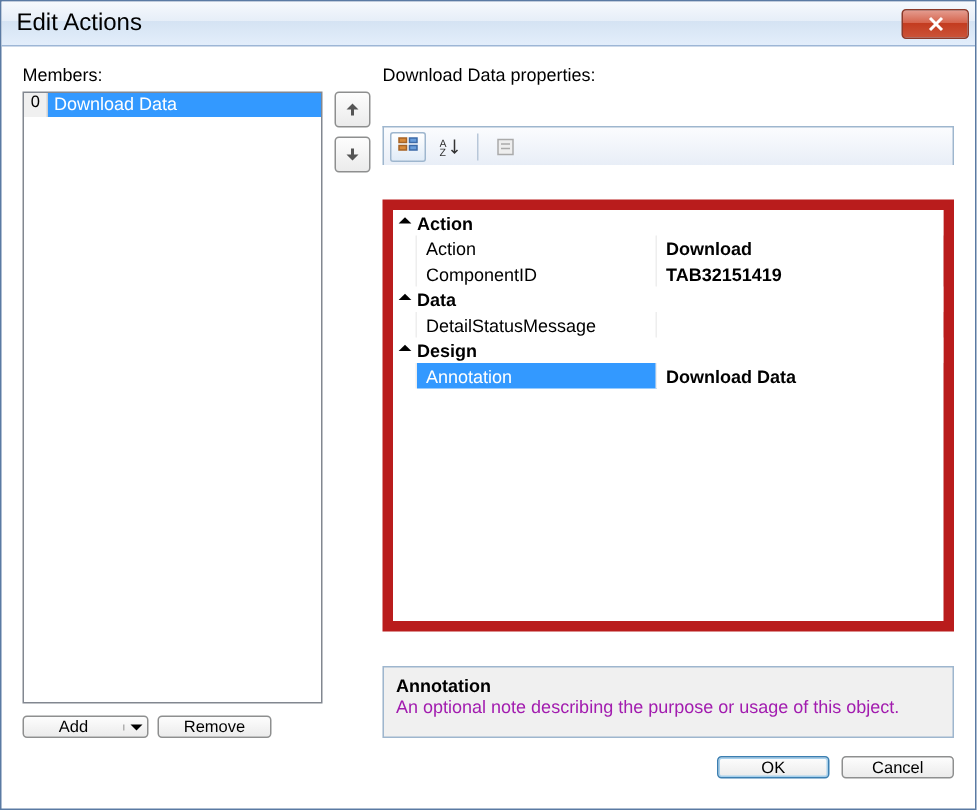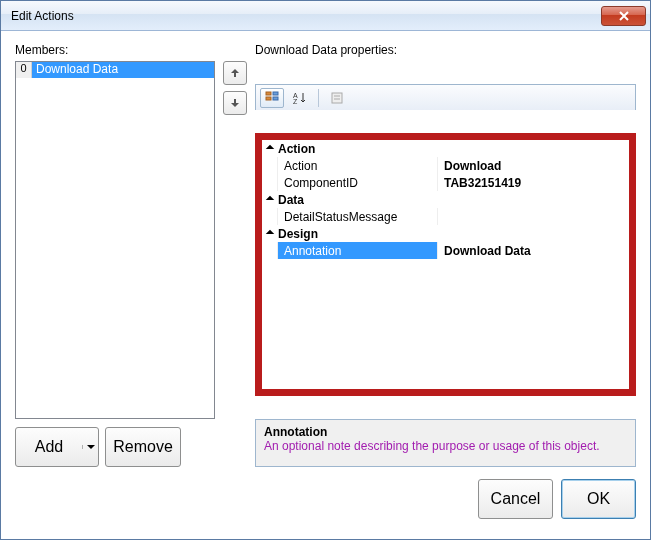--- a/index.html
+++ b/index.html
@@ -13,21 +13,21 @@
   border: 1px solid #5a7aa3;
 }
 .titlebar {
   height: 30px;
   background: linear-gradient(to bottom, #f6f9fd 0%, #e6eef8 45%, #d5e3f3 46%, #e3eefb 100%);
   border-bottom: 1px solid #9db6d6;
   display: flex;
   align-items: center;
   padding: 0 4px 0 10px;
 }
-.titlebar-title { flex: 1; color: #000; font-size: 12px; }
+.titlebar-title { flex: 1; color: #000; font-size: 16px; }
 .close-btn {
   width: 45px; height: 20px;
   background: linear-gradient(to bottom, #e49b8e 0%, #d6654e 45%, #c33b1f 46%, #cb5338 100%);
   border: 1px solid #8b3a2a;
   border-radius: 3px;
   display: flex; align-items: center; justify-content: center;
   color: #fff; font-weight: bold;
 }
 .close-btn svg { width: 10px; height: 10px; }
 .content {
@@ -54,25 +54,25 @@
 .member-index {
   width: 16px; text-align: center;
   background: #f0f0f0; color: #000;
   border-right: 1px solid #d0d0d0;
   font-size: 11px;
 }
 .member-item.selected .member-index { background: #f0f0f0; color:#000;}
 .member-label { padding-left: 4px; flex:1; }
 .left-buttons { display: flex; gap: 6px; margin-top: 8px; }
 .btn {
-  height: 40px;
+  height: 15px;
   background: linear-gradient(to bottom, #fdfdfd, #ebebeb);
   border: 1px solid #8e8f8f;
   border-radius: 3px;
-  font-size: 16px;
+  font-size: 11px;
   padding: 0 12px;
   display:flex; align-items:center; justify-content:center;
   cursor: default;
   text-align: center;
 }
 .btn-split { padding:0; width: 84px;}
 .btn-split .main { flex:1; display:flex;align-items:center;justify-content:center;}
 .btn-split .arrow { width:16px; border-left:1px solid #b0b0b0; display:flex;align-items:center;justify-content:center;}
 .btn-remove { width: 76px; }
 .mid-col { width: 24px; display:flex; flex-direction:column; gap:6px; padding-top: 18px;}
@@ -262,16 +262,16 @@
       </div>
 
       <div class="prop-desc">
         <div class="prop-desc-title">Annotation</div>
         <div class="prop-desc-text">An optional note describing the purpose or usage of this object.</div>
       </div>
     </div>
   </div>
 
   <div class="footer">
+    <div class="btn btn-std focused">OK</div>
     <div class="btn btn-std">Cancel</div>
-    <div class="btn btn-std focused">OK</div>
   </div>
 </div>
 
 </body></html>

